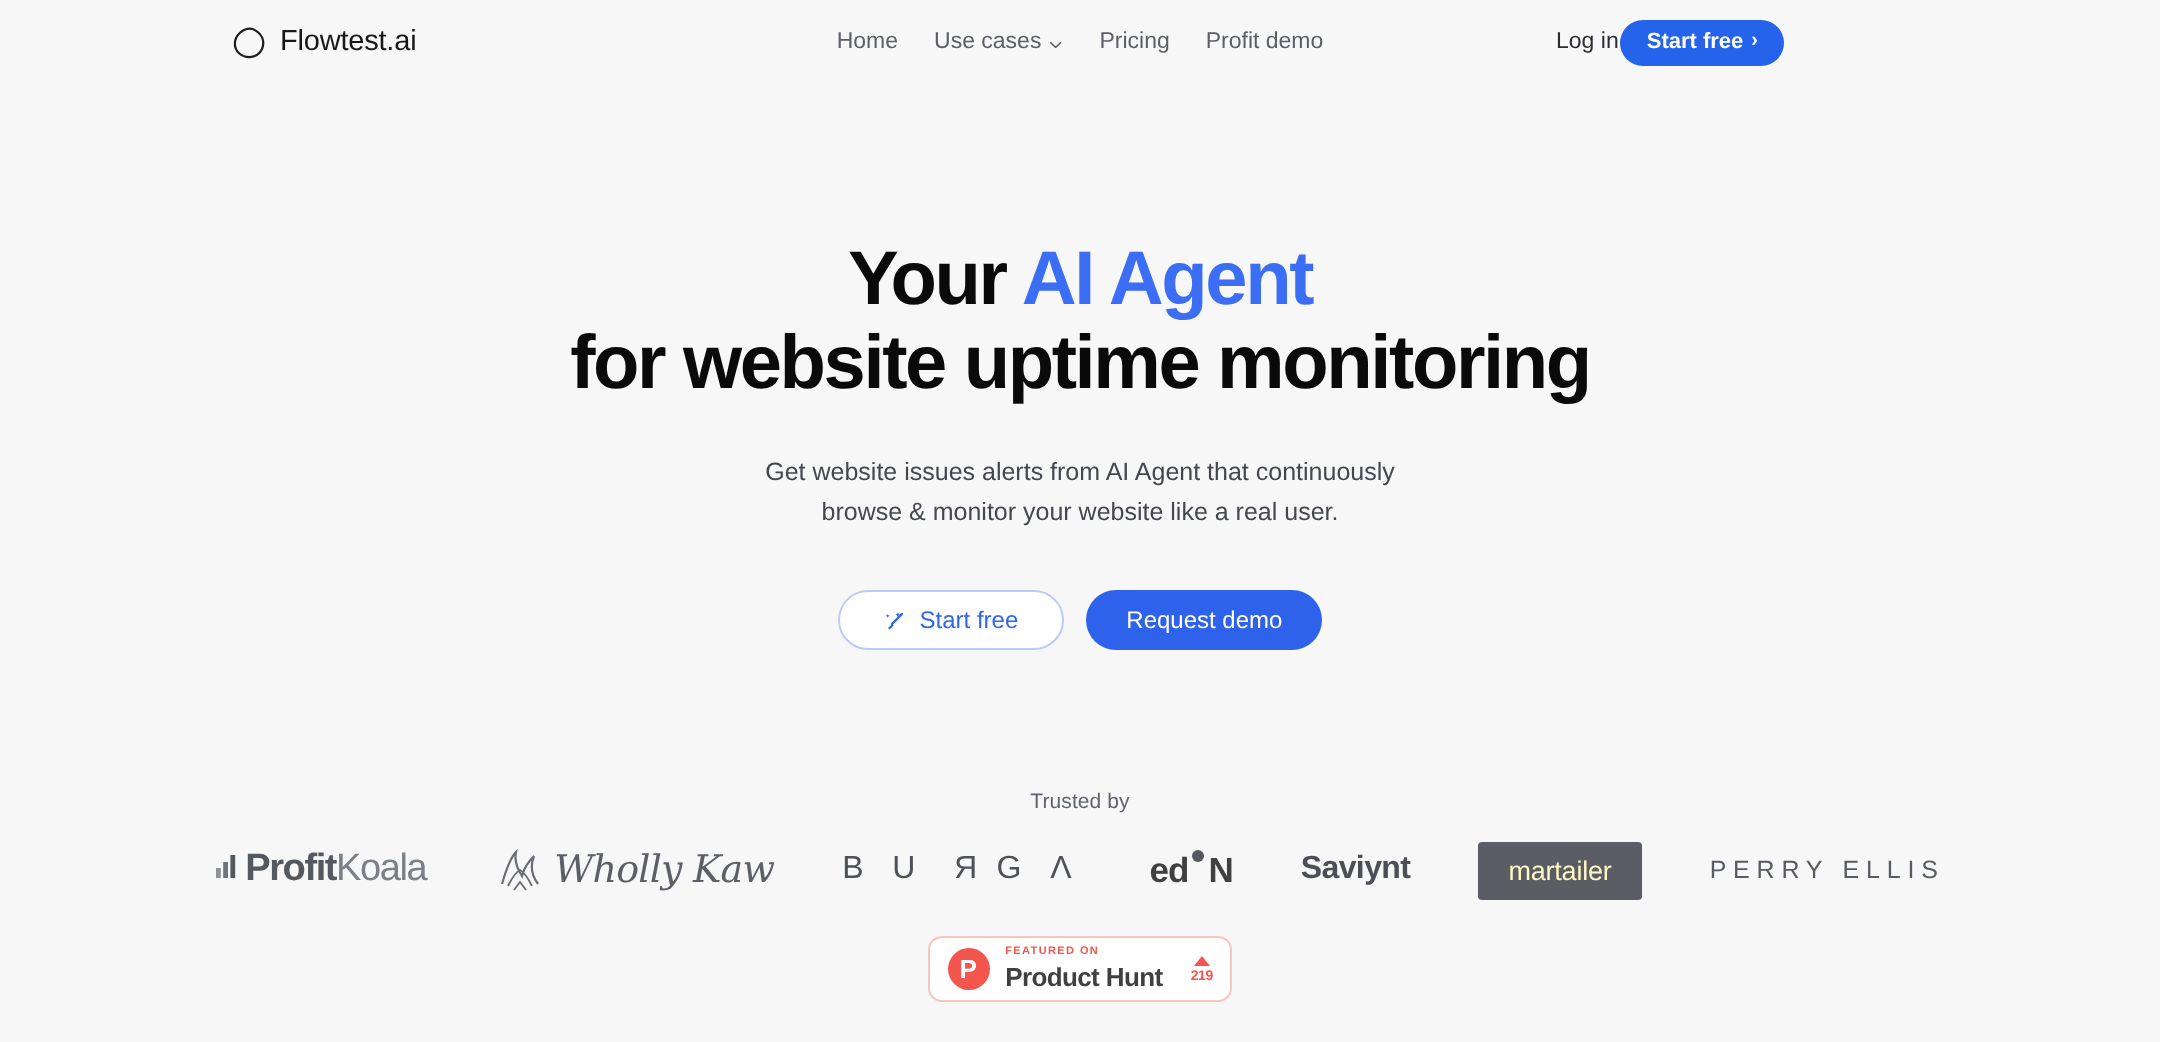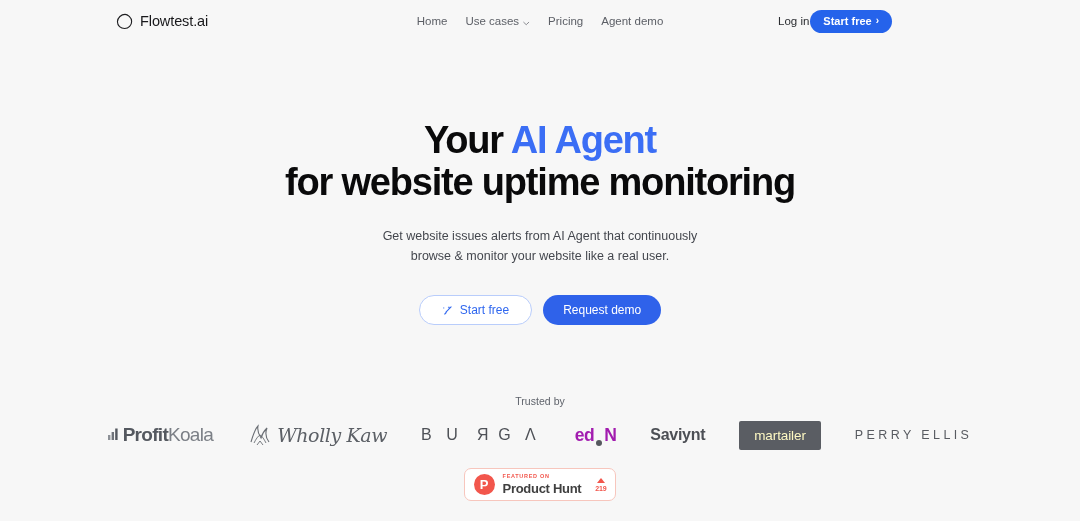--- a/index.html
+++ b/index.html
@@ -205,24 +205,24 @@
     color: #4e5157;
     letter-spacing: 5px;
     display: flex;
     align-items: center;
   }
   .lg-burga .rev { display: inline-block; transform: scaleX(-1); }
 
   .lg-edon {
     font-size: 17.5px;
     font-weight: 700;
-    color: #a21caf;
+    color: #404040;
     letter-spacing: -0.5px;
     display: flex;
-    align-items: flex-end;
+    align-items: flex-start;
   }
   .edon-dot {
     width: 6px; height: 6px;
     border-radius: 50%;
     background: #55585e;
     display: inline-block;
     margin: 0 2px;
   }
 
   .lg-saviynt {
@@ -335,21 +335,21 @@
       <span class="chev">
         <svg viewBox="0 0 10 10" fill="none">
             <path d="M1.4 3.3L5 6.7L8.6 3.3" stroke="#5c5f66" stroke-width="1" stroke-linecap="round" stroke-linejoin="round"></path>
           </svg>
       </span>
     </span>
     <span class="nav-item">
       <span>Pricing</span>
     </span>
     <span class="nav-item">
-      <span>Agent demo</span>
+      <span>Profit demo</span>
     </span>
   </nav>
 
   <div class="header-right">
     <span class="login-link">Log in</span>
     <button class="btn-start-nav">
       <span>Start free</span>
       <span class="arrow">›</span>
     </button>
   </div>

